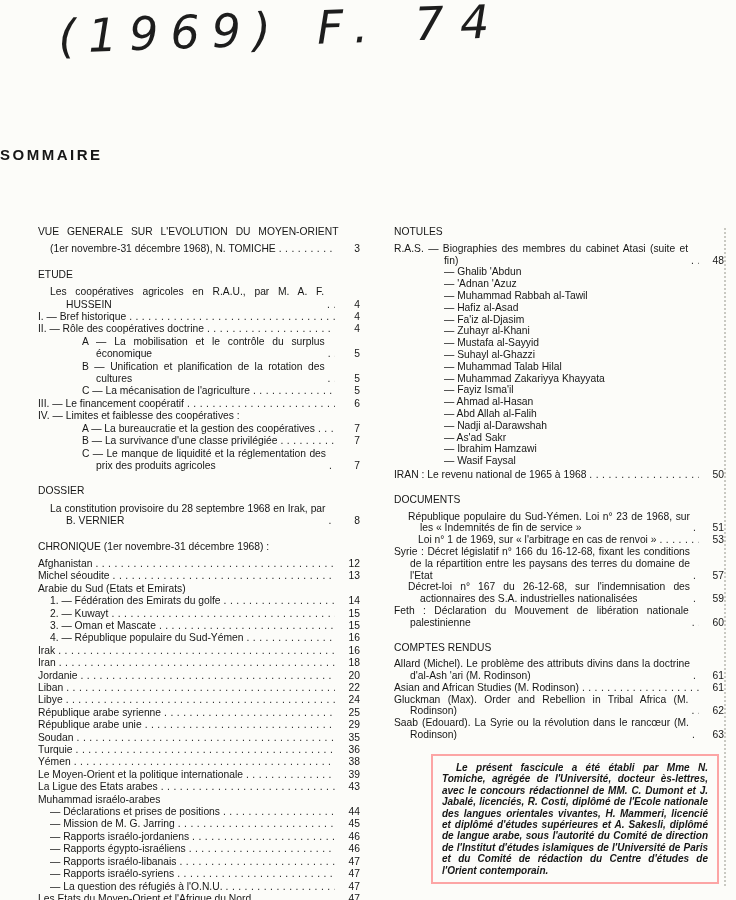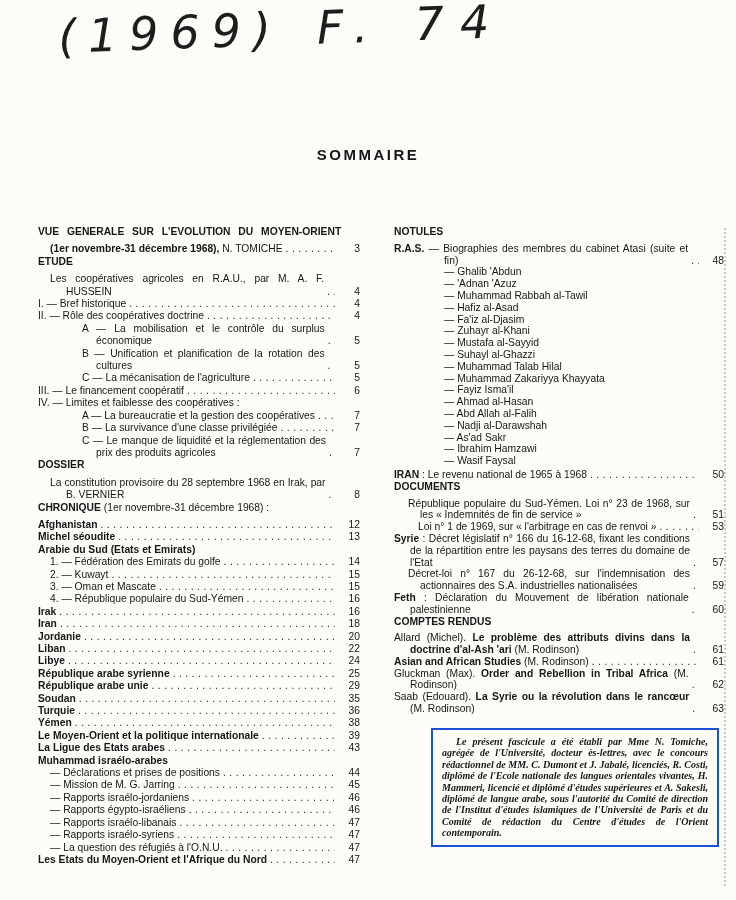--- a/index.html
+++ b/index.html
@@ -4,49 +4,49 @@
 <style>
   html,body{margin:0;padding:0;background:#e9e9e5;}
   .page{position:relative;width:736px;height:900px;margin:0 auto;background:#fcfcf9;
         overflow:hidden;font-family:"Liberation Sans","DejaVu Sans",sans-serif;color:#161616;}
   
   .handwriting{position:absolute;top:2px;left:58px;font-family:"DejaVu Sans",sans-serif;
         font-style:italic;font-size:46px;font-weight:400;color:#1d1d1d;
         transform:rotate(-2deg);letter-spacing:12px;white-space:nowrap;}
   .hw-code{margin-left:34px;letter-spacing:16px;}
   
-  .title{position:absolute;top:146px;left:0;width:736px;margin:0;text-align:center;
+  .title{position:absolute;top:146px;left:0;width:736px;margin:0;
         font-size:15px;font-weight:700;letter-spacing:2.5px;}
   
   .col{position:absolute;top:226px;font-size:10.3px;}
   .col-left{left:38px;width:322px;line-height:12.4px;}
   .col-right{left:394px;width:330px;line-height:11.8px;}
   .row{display:flex;align-items:flex-end;}
   .lbl{flex:0 1 auto;min-width:0;text-align:justify;}
-  .lbl .b{font-weight:700;}
+  .lbl .b{font-weight:400;}
   .dots{flex:1 1 8px;min-width:6px;overflow:hidden;white-space:nowrap;margin:0 3px;
         letter-spacing:3.5px;color:#1d1d1d;}
   .dots::after{content:"......................................................................";}
   .pg{flex:0 0 22px;text-align:right;}
   
   .ind0>.lbl{padding-left:16px;text-indent:-16px;}
   .col-left .ind1>.lbl{padding-left:28px;text-indent:-16px;}
   .col-left .ind2>.lbl{padding-left:58px;text-indent:-14px;}
   .col-right .ind1>.lbl{padding-left:26px;text-indent:-12px;}
   .col-right .ind2>.lbl{padding-left:36px;text-indent:-12px;}
   .col-right .ind3>.lbl{padding-left:62px;text-indent:-12px;}
   .col-right .ras>.lbl{padding-left:50px;text-indent:-50px;}
   
-  .head{margin-bottom:5px;}
+  .head{margin-top:13px;margin-bottom:5px;}
   .head0{margin-bottom:5px;}
   .sub{margin-top:2px;}
   .spread .lbl{word-spacing:5px;}
   
-  .note{margin-top:13px;margin-left:37px;width:266px;border:2px solid #1d4ed8;
-        padding:6px 9px;font-family:Liberation Serif, serif;
+  .note{margin-top:13px;margin-left:37px;width:266px;border:2px solid #fca5a5;
+        padding:6px 9px;font-family:Liberation Sans, sans-serif;
         font-style:italic;font-weight:700;font-size:10px;line-height:11.4px;text-align:justify;}
   .note p{margin:0;text-indent:14px;}
   
   .scan-edge{position:absolute;left:724px;top:228px;height:658px;width:0;
         border-left:2px dotted #c9c9c2;}
 </style>
 </head>
 <body>
 
 <div class="page">

